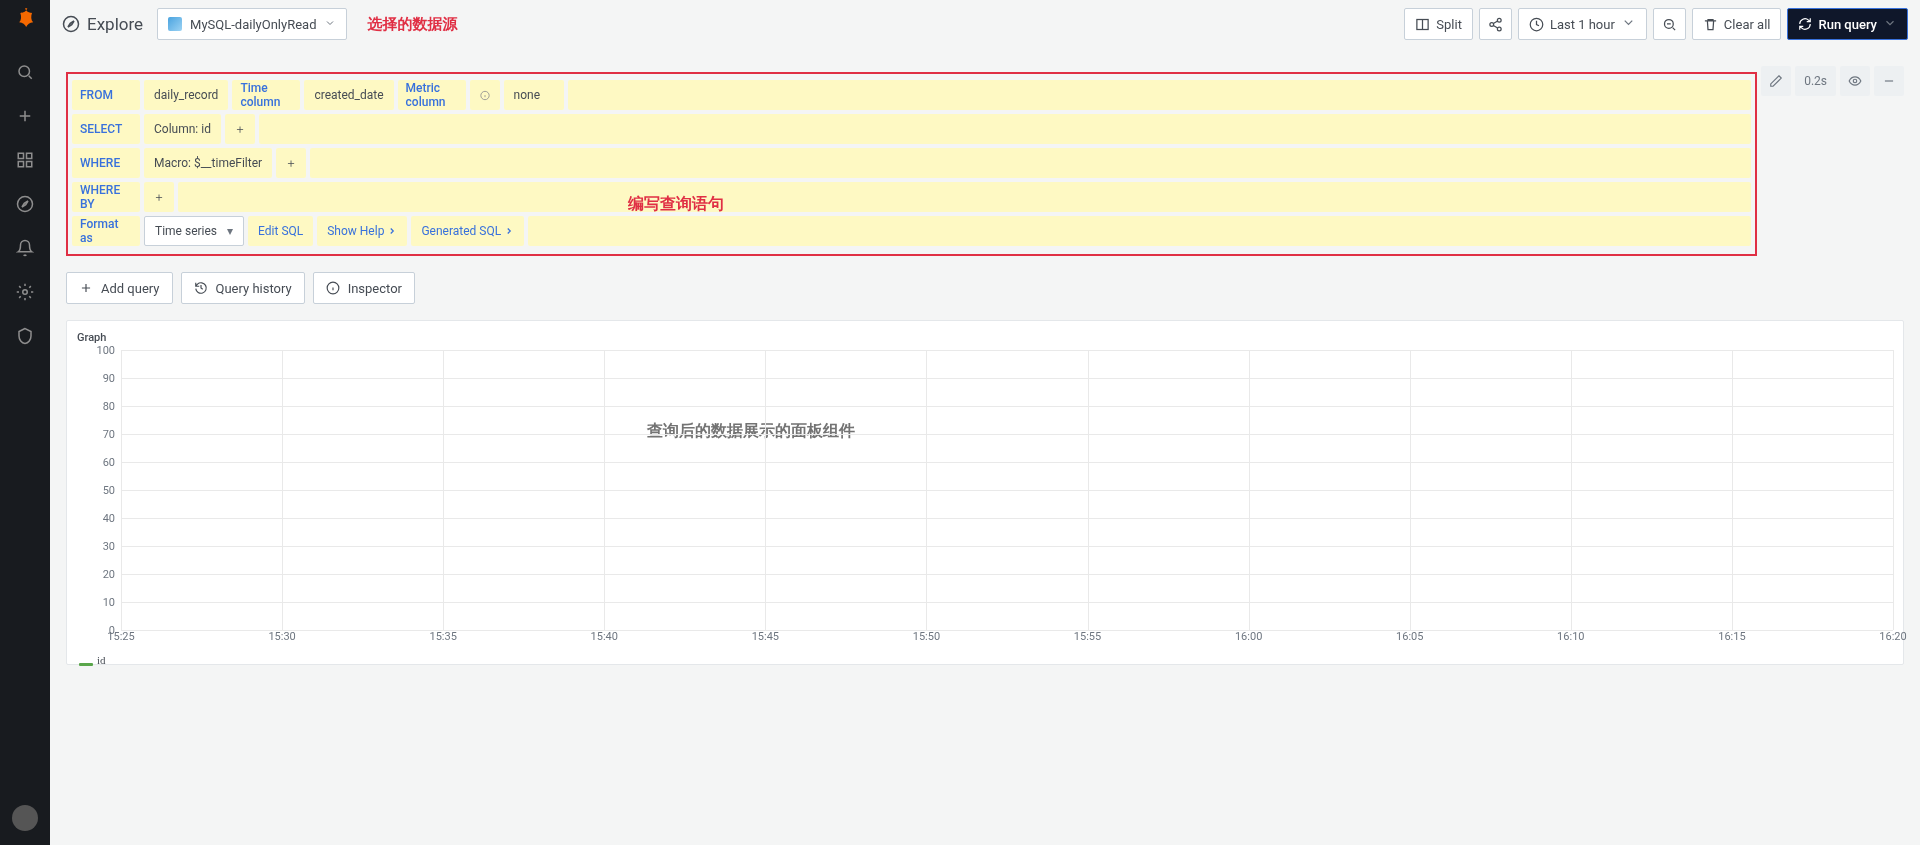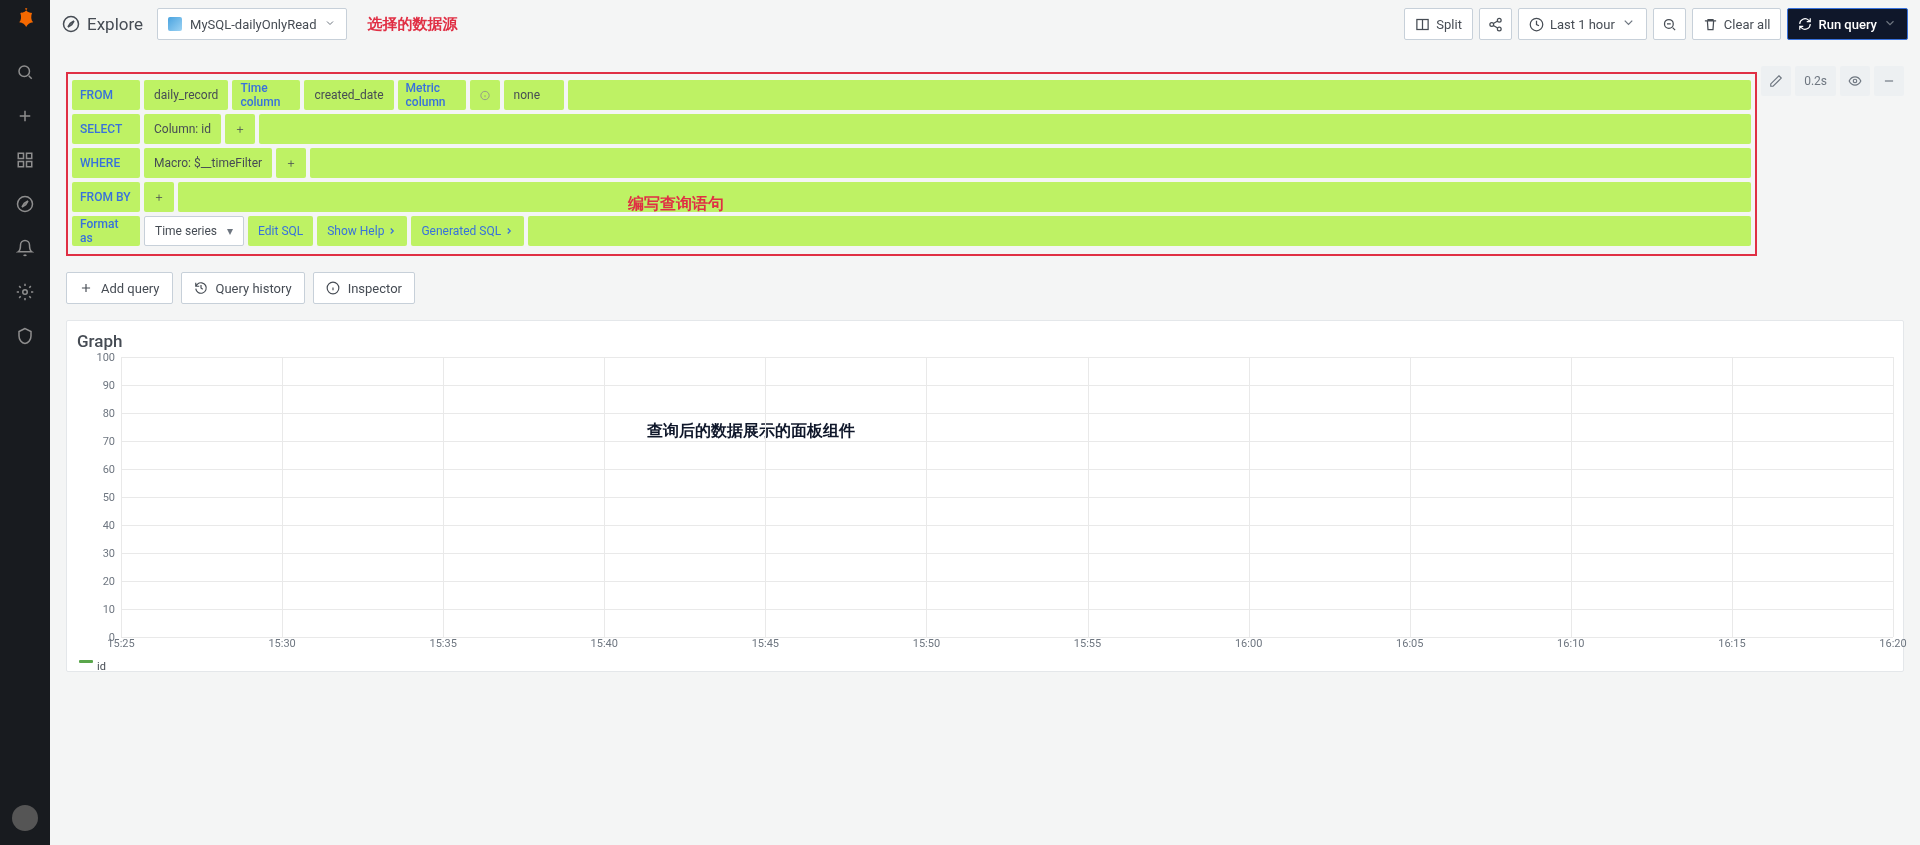--- a/index.html
+++ b/index.html
@@ -35,21 +35,21 @@
 .tbtn svg { width: 15px; height: 15px; }
 .tbtn-primary { background: #0f172a; border-color: #3871dc; color: #fff; font-weight: 500; }
 .tbtn-primary svg { width: 14px; height: 14px; }
 
 
 .content { padding: 0 16px 16px; }
 
 
 .query-wrap { position: relative; border: 2px solid #e02f44; padding: 6px 4px 4px; margin-top: 12px; }
 .q-row { display: flex; align-items: stretch; gap: 4px; margin-bottom: 4px; min-height: 30px; }
-.q-cell { background: #bef264; display: flex; align-items: center; padding: 0 10px; height: 30px; font-size: 12px; color: #464c54; border-radius: 2px; }
+.q-cell { background: #fef9c3; display: flex; align-items: center; padding: 0 10px; height: 30px; font-size: 12px; color: #464c54; border-radius: 2px; }
 .q-label { color: #3871dc; font-weight: 500; width: 68px; padding: 0 8px; cursor: default; }
 .q-label.link { cursor: pointer; }
 .q-val { cursor: pointer; min-width: 60px; }
 .q-plus { cursor: pointer; width: 30px; justify-content: center; }
 .q-info { width: 30px; justify-content: center; color: #8e8e8e; }
 .q-fill { flex: 1; }
 .q-select { height: 30px; border: 1px solid #c7d0d9; background: #fff; padding: 0 10px; border-radius: 2px; cursor: pointer; display: flex; align-items: center; gap: 10px; font-size: 12px; }
 .q-link { color: #3871dc; cursor: pointer; font-size: 12px; display: flex; align-items: center; gap: 3px; }
 .q-link svg { width: 10px; height: 10px; }
 .qtb { width: 30px; height: 30px; background: #edf0f2; display: flex; align-items: center; justify-content: center; cursor: pointer; color: #6e7680; border-radius: 2px; font-size: 12px; }
@@ -60,33 +60,33 @@
 
 .annote-mid { position: absolute; left: 560px; top: 120px; color: #e02f44; font-weight: 700; font-size: 16px; z-index: 2; }
 
 
 .actions { display: flex; gap: 8px; margin-top: 16px; margin-bottom: 16px; }
 .act-btn { height: 32px; border: 1px solid #c7d0d9; background: #fff; display: flex; align-items: center; padding: 0 12px; border-radius: 2px; cursor: pointer; gap: 8px; font-size: 13px; color: #464c54; }
 .act-btn svg { width: 14px; height: 14px; }
 
 
 .panel { background: #fff; border: 1px solid #e4e7ea; border-radius: 2px; margin-bottom: 10px; padding: 8px 10px 4px; position: relative; }
-.panel-title { font-size: 17px; font-weight: 500; color: #464c54; margin-bottom: 4px; padding: 2px 0; }
+.panel-title { font-size: 11px; font-weight: 500; color: #464c54; margin-bottom: 4px; padding: 2px 0; }
 .chart-area { position: relative; height: 310px; }
 .y-axis { position: absolute; left: 0; top: 0; bottom: 30px; width: 44px; }
 .y-label { position: absolute; right: 6px; font-size: 11px; color: #6e7680; transform: translateY(-50%); }
 .x-axis { position: absolute; left: 44px; right: 0; bottom: 15px; height: 15px; }
 .x-label { position: absolute; font-size: 11px; color: #6e7680; transform: translateX(-50%); }
 .grid { position: absolute; left: 44px; right: 0; top: 0; bottom: 30px; }
 .grid-h { position: absolute; left: 0; right: 0; height: 1px; background: #e9e9e9; }
 .grid-v { position: absolute; top: 0; bottom: 0; width: 1px; background: #e9e9e9; }
-.legend { position: absolute; left: 12px; bottom: -2px; display: flex; align-items: flex-start; gap: 4px; font-size: 11px; color: #464c54; }
+.legend { position: absolute; left: 12px; bottom: -2px; display: flex; align-items: flex-end; gap: 4px; font-size: 11px; color: #464c54; font-family: Liberation Serif, serif; }
 .legend-line { width: 14px; height: 3px; background: #5aa64b; border-radius: 1px; }
 
-.annote-panel { position: absolute; left: 580px; top: 100px; color: #0f172a; font-weight: 700; font-size: 16px; }
+.annote-panel { position: absolute; left: 580px; top: 100px; color: #737373; font-weight: 700; font-size: 16px; }
 .row-tools { display: flex; gap: 4px; }
 </style>
 </head>
 <body>
 
 <div class="app">
 
   <div class="sidebar">
     <div class="sb-logo">
       <svg viewBox="0 0 24 24">
@@ -237,21 +237,21 @@
             </div>
 
             <div class="q-row">
               <div class="q-cell q-label">WHERE</div>
               <div class="q-cell q-val">Macro: $__timeFilter</div>
               <div class="q-cell q-plus">＋</div>
               <div class="q-cell q-fill"></div>
             </div>
 
             <div class="q-row">
-              <div class="q-cell q-label">FROM BY</div>
+              <div class="q-cell q-label">WHERE BY</div>
               <div class="q-cell q-plus">＋</div>
               <div class="q-cell q-fill"></div>
             </div>
 
             <div class="q-row">
               <div class="q-cell q-label link">Format as</div>
               <div class="q-select">
                 <span>Time series</span>
                 <span class="chev">▾</span>
               </div>

